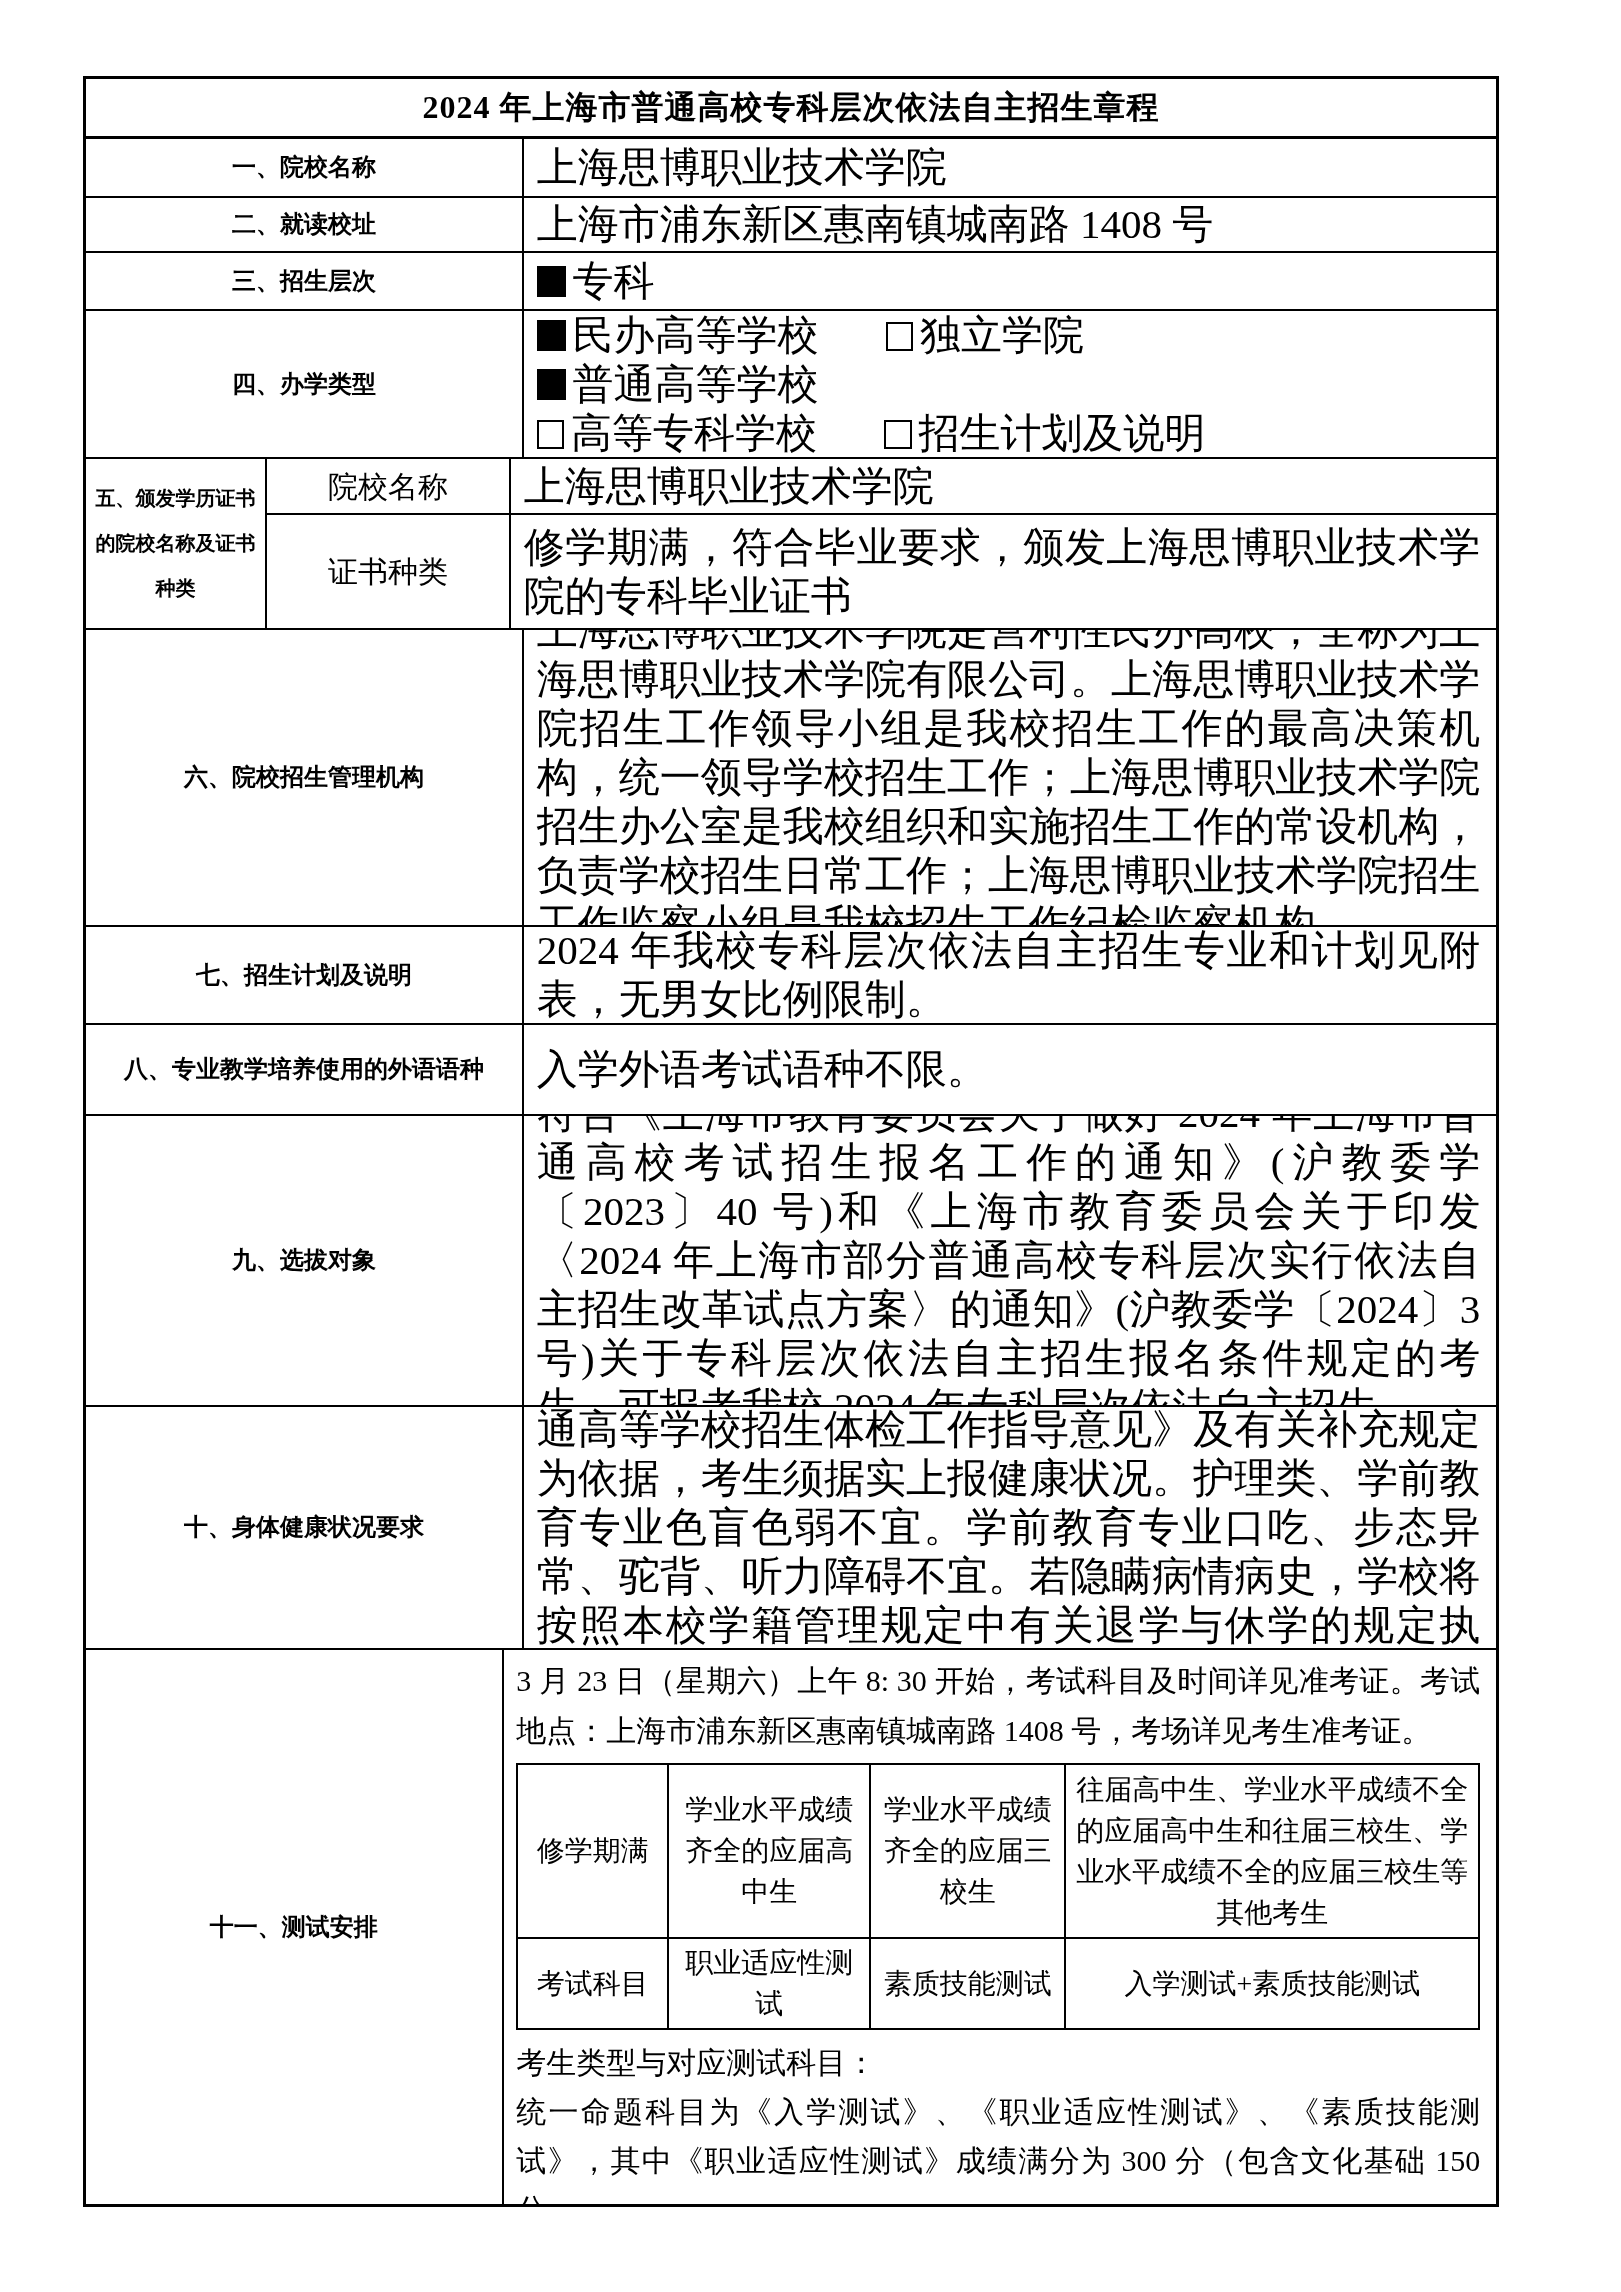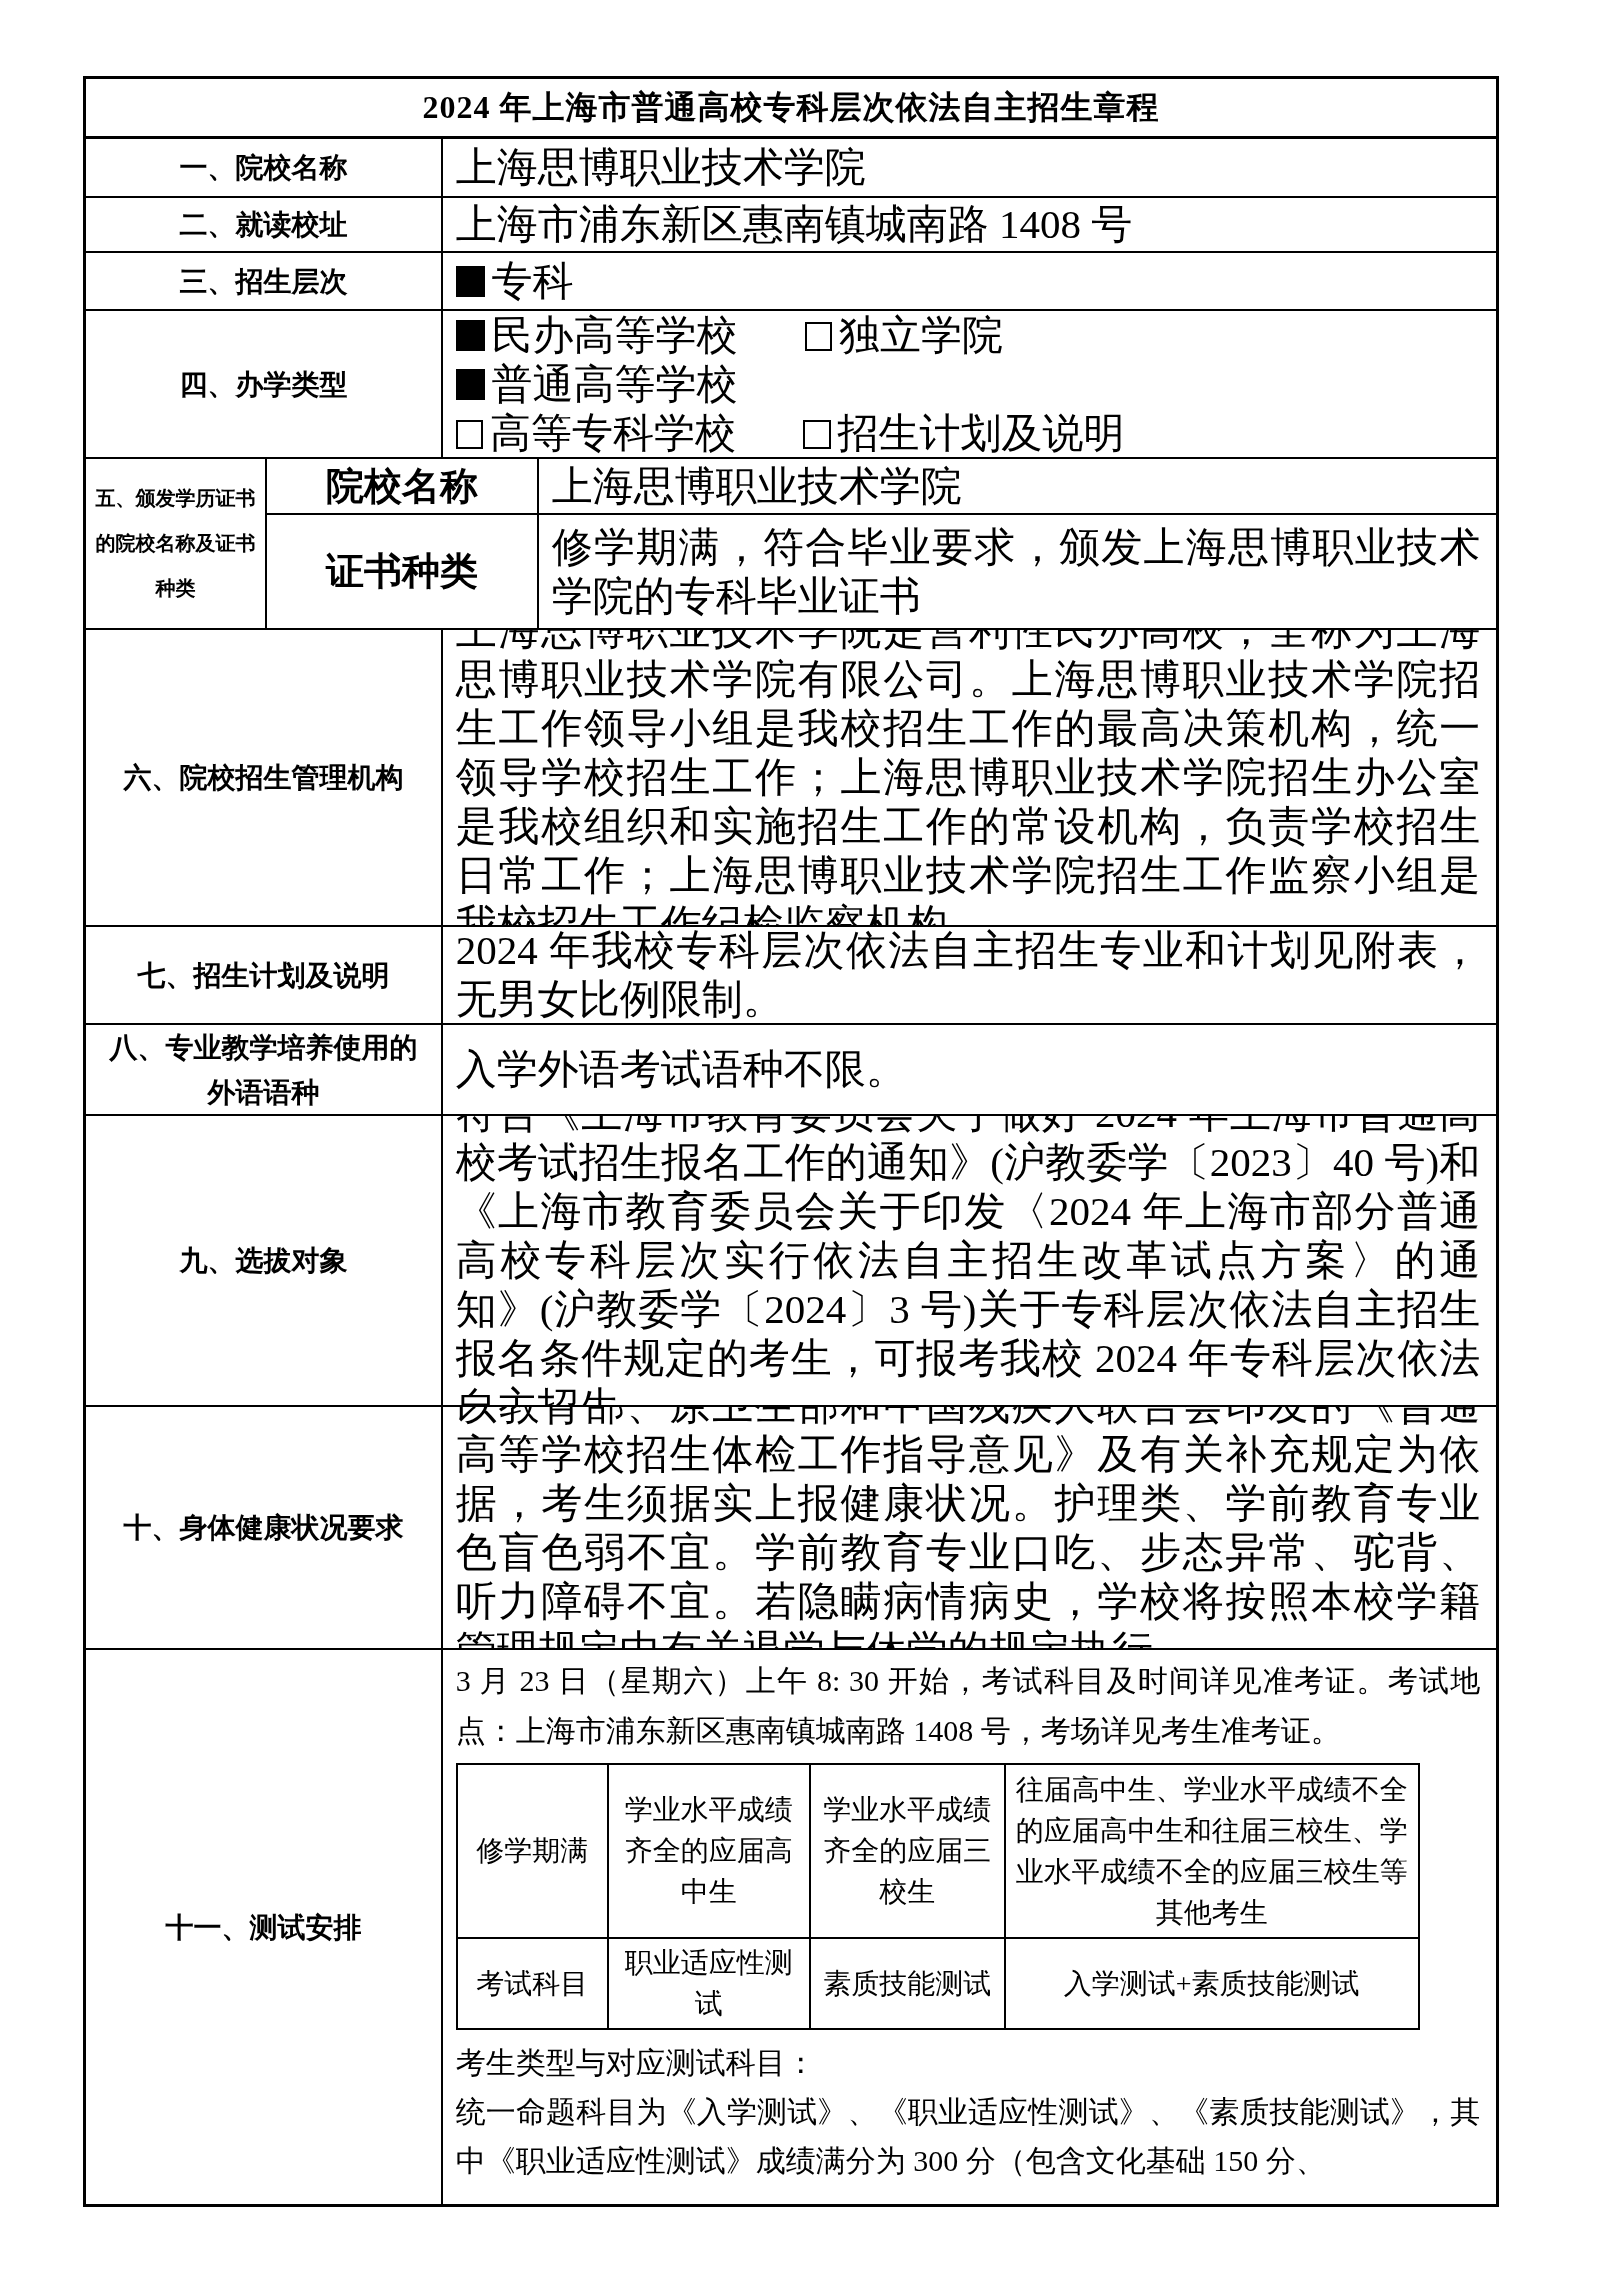--- a/index.html
+++ b/index.html
@@ -17,42 +17,42 @@
   .trow { display:flex; box-sizing:border-box; border-top:2px solid #000; overflow:hidden; align-items:stretch; }
   .trow.no-top { border-top:none; }
 
   .title-row {
     display:flex; align-items:center; justify-content:center;
     height:60px; box-sizing:border-box; border-bottom:3.9px solid #000;
     font-size:32px; font-weight:bold; letter-spacing:1px;
   }
 
   .lbl {
-    width:357px; box-sizing:border-box; border-right:2px solid #000;
+    width:438px; box-sizing:border-box; border-right:2px solid #000;
     display:flex; align-items:center; justify-content:center;
-    text-align:center; font-weight:bold; font-size:28px; line-height:45px;
+    text-align:center; font-weight:bold; font-size:24px; line-height:45px;
     padding:0 17.6px;
   }
   .cnt {
     flex:1; box-sizing:border-box; display:flex; align-items:center;
     font-size:41px; line-height:49px; padding:2px 15.7px 2px 12.7px;
   }
   .cnt .inner { width:100%; text-align:justify; }
   .cnt .inner.no-just { text-align:left; }
 
   
   .lbl5 { width:181px; box-sizing:border-box; border-right:2px solid #000;
     display:flex; align-items:center; justify-content:center; text-align:center;
     font-weight:bold; font-size:20px; line-height:45px; padding:0 5.9px; }
   .r5right { flex:1; display:flex; flex-direction:column; }
   .r5sub { display:flex; box-sizing:border-box; overflow:hidden; }
   .r5sub + .r5sub { border-top:2px solid #000; }
-  .sublbl { width:272px; box-sizing:border-box; border-right:2px solid #000;
+  .sublbl { width:244px; box-sizing:border-box; border-right:2px solid #000;
     display:flex; align-items:center; justify-content:center; text-align:center;
-    font-weight:bold; font-size:38px; line-height:45px; }
+    font-weight:normal; font-size:30px; line-height:45px; }
 
   
   .cb { display:inline-block; vertical-align:-2.9px; margin-right:6.9px; box-sizing:border-box; }
   .cb-filled { width:29px; height:31px; background:#000; }
   .cb-empty  { width:27.4px; height:29px; border:2.9px solid #000; background:#fff; }
   .opt { white-space:nowrap; }
   .opt + .opt { margin-left:57px; }
   .opt-line { line-height:49px; }
 
   

